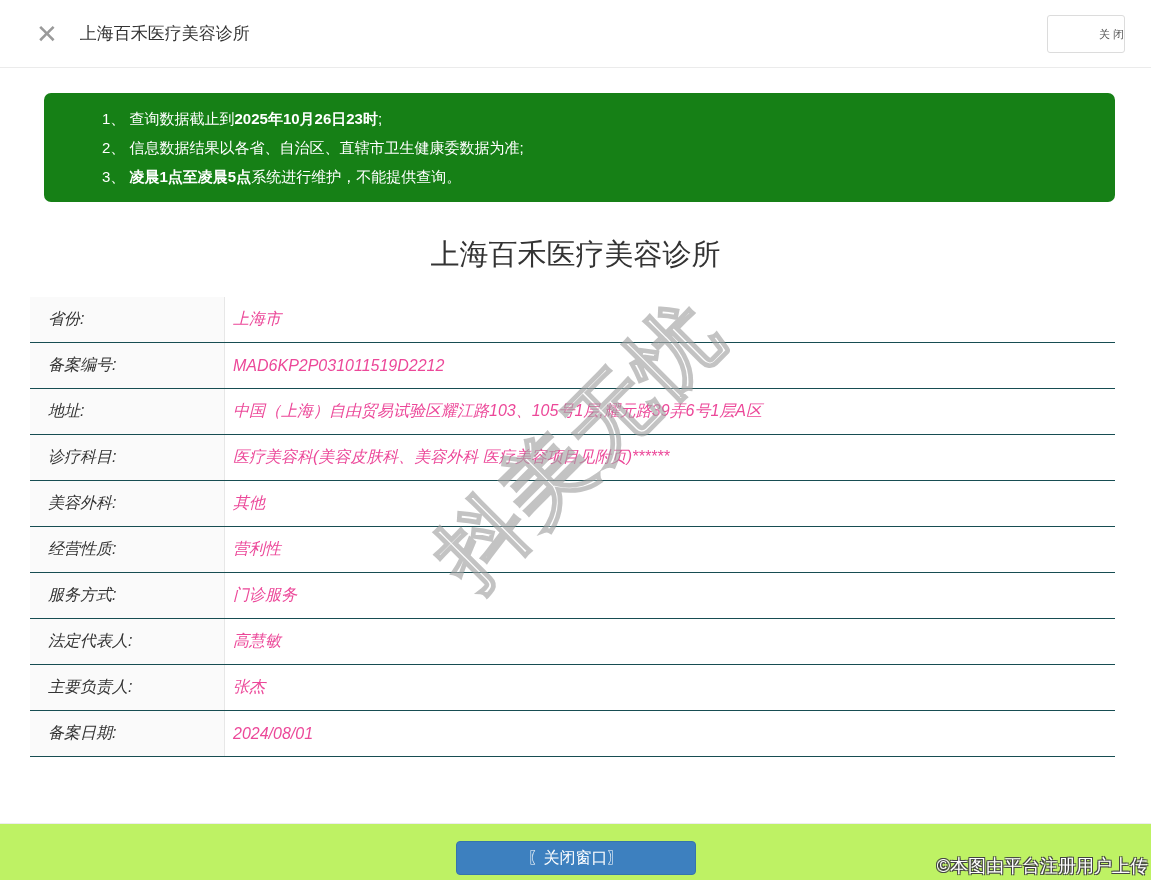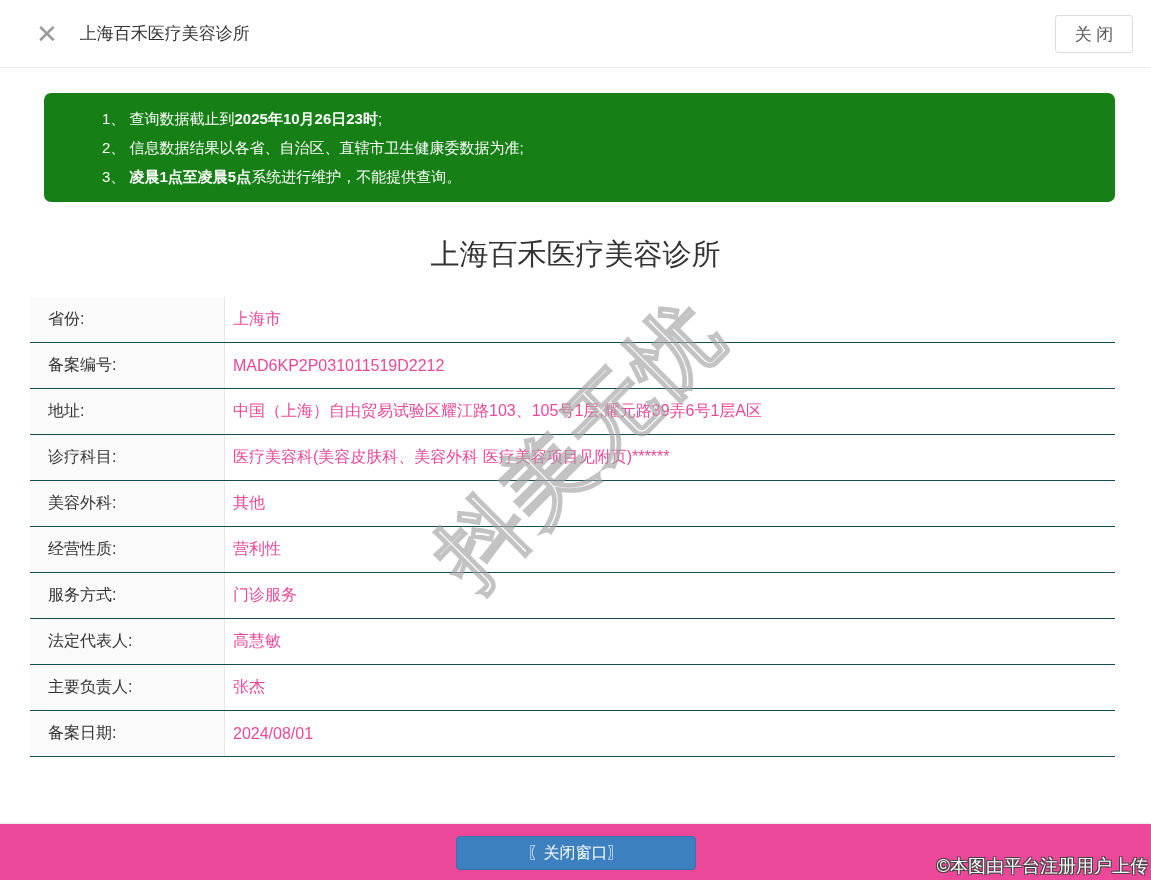--- a/index.html
+++ b/index.html
@@ -28,31 +28,32 @@
     cursor: pointer;
     font-weight: 300;
   }
   .header-title {
     margin-left: 22px;
     font-size: 17px;
     color: #333;
   }
   .header-close-btn {
     position: absolute;
-    right: 18px;
+    right: 26px;
     top: 15px;
     width: 78px;
     height: 38px;
     background: #fff;
     border: 1px solid #dcdcdc;
     border-radius: 3px;
-    font-size: 17px;
+    font-size: 11px;
     color: #555;
     cursor: pointer;
     font-family: inherit;
+    text-align: right;
   }
 
   
   .notice {
     margin: 25px 36px 0 44px;
     background: var(--notice-green, #168016);
     border-radius: 7px;
     padding: 11px 20px 11px 58px;
     color: #ffffff;
     font-size: 15px;
@@ -65,20 +66,21 @@
     margin: 33px 0 22px 0;
     text-align: center;
     font-size: 29px;
     font-weight: 500;
     color: #333;
   }
 
   
   .detail-table {
     margin: 0 36px 0 30px;
+    font-style: italic;
   }
   .row {
     display: flex;
     align-items: stretch;
     height: 46px;
     border-bottom: 1px solid var(--table-line, #174d52);
   }
   .row-label {
     width: 195px;
     flex: 0 0 195px;
@@ -100,23 +102,24 @@
     background: #fff;
   }
 
   
   .footer {
     position: absolute;
     left: 0; right: 0;
     top: 823px;
     border-top: 1px solid #ededed;
     height: 57px;
-    background: #ec4899;
+    background: #bef264;
     display: flex;
     justify-content: center;
+    align-items: center;
   }
   .close-window-btn {
     margin-top: 12px;
     width: 240px;
     height: 34px;
     background: var(--button-blue, #3d80bf);
     border: 1px solid #3674ad;
     border-radius: 4px;
     color: #fff;
     font-size: 16px;

